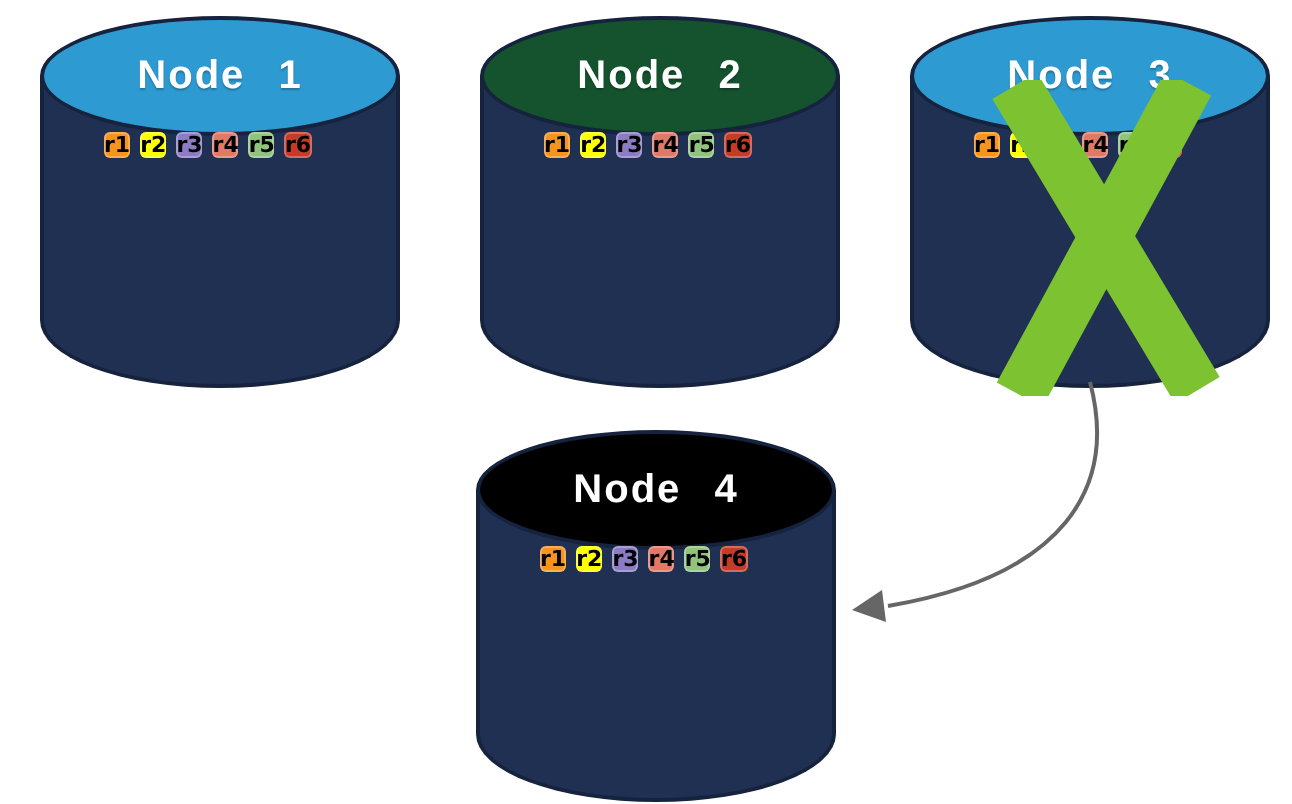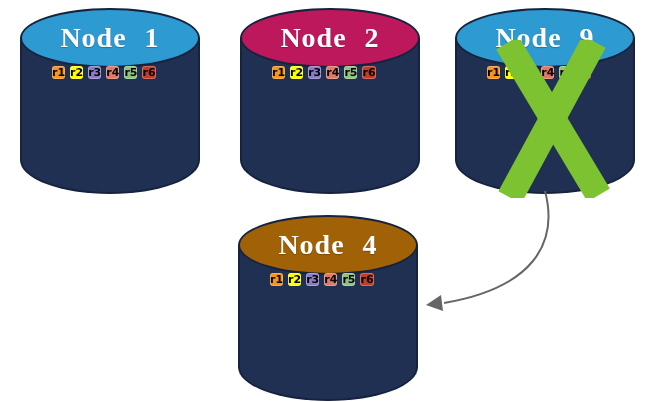--- a/index.html
+++ b/index.html
@@ -16,22 +16,22 @@
     position:absolute;left:0;top:30px;width:180px;height:156px;
     border:2px solid #16233E;border-top:none;box-sizing:border-box;
     border-radius:0 0 50% 50% / 0 0 34px 34px;
   }
   .cyl-top{
     position:absolute;left:0;top:0;width:180px;height:60px;
     border:2px solid #16233E;box-sizing:border-box;border-radius:50%;
     display:flex;align-items:center;justify-content:center;z-index:2;
   }
   .node-title{
-    font-family:Liberation Serif, serif;font-weight:bold;
-    font-size:28px;color:#ffffff;letter-spacing:1px;word-spacing:10px;
+    font-family:Liberation Sans, sans-serif;font-weight:bold;
+    font-size:20px;color:#ffffff;letter-spacing:1px;word-spacing:10px;
     text-shadow:0 1px 1px rgba(0,0,0,0.25);white-space:nowrap;
   }
   .bars{
     position:absolute;left:32px;top:58px;width:116px;
     display:flex;flex-direction:row;gap:5px;z-index:3;
   }
   .bar{
     height:13px;border-radius:3px;
     display:flex;align-items:center;justify-content:center;
     font-family:"DejaVu Sans",sans-serif;font-weight:bold;
@@ -57,51 +57,51 @@
       <div class="bar" style="background-color: rgb(253, 255, 0);">r2</div>
       <div class="bar" style="background-color: rgb(140, 124, 196);">r3</div>
       <div class="bar" style="background-color: rgb(224, 122, 102);">r4</div>
       <div class="bar" style="background-color: rgb(144, 196, 126);">r5</div>
       <div class="bar" style="background-color: rgb(196, 59, 40);">r6</div>
     </div>
   </div>
 
   <div class="node node-2">
     <div class="cyl-body" style="background-color: rgb(31, 48, 82);"></div>
-    <div class="cyl-top" style="background-color: #be185d;">
+    <div class="cyl-top" style="background-color: #14532d;">
       <div class="node-title">Node 2</div>
     </div>
     <div class="bars">
       <div class="bar" style="background-color: rgb(247, 148, 30);">r1</div>
       <div class="bar" style="background-color: rgb(253, 255, 0);">r2</div>
       <div class="bar" style="background-color: rgb(140, 124, 196);">r3</div>
       <div class="bar" style="background-color: rgb(224, 122, 102);">r4</div>
       <div class="bar" style="background-color: rgb(144, 196, 126);">r5</div>
       <div class="bar" style="background-color: rgb(196, 59, 40);">r6</div>
     </div>
   </div>
 
   <div class="node node-3">
     <div class="cyl-body" style="background-color: rgb(31, 48, 82);"></div>
     <div class="cyl-top" style="background-color: rgb(46, 154, 210);">
-      <div class="node-title">Node 9</div>
+      <div class="node-title">Node 3</div>
     </div>
     <div class="bars">
       <div class="bar" style="background-color: rgb(247, 148, 30);">r1</div>
       <div class="bar" style="background-color: rgb(253, 255, 0);">r2</div>
       <div class="bar" style="background-color: rgb(140, 124, 196);">r3</div>
       <div class="bar" style="background-color: rgb(224, 122, 102);">r4</div>
       <div class="bar" style="background-color: rgb(144, 196, 126);">r5</div>
       <div class="bar" style="background-color: rgb(196, 59, 40);">r6</div>
     </div>
   </div>
 
   <div class="node node-4">
     <div class="cyl-body" style="background-color: rgb(31, 48, 82);"></div>
-    <div class="cyl-top" style="background-color: #a16207;">
+    <div class="cyl-top" style="background-color: #000000;">
       <div class="node-title">Node 4</div>
     </div>
     <div class="bars">
       <div class="bar" style="background-color: rgb(247, 148, 30);">r1</div>
       <div class="bar" style="background-color: rgb(253, 255, 0);">r2</div>
       <div class="bar" style="background-color: rgb(140, 124, 196);">r3</div>
       <div class="bar" style="background-color: rgb(224, 122, 102);">r4</div>
       <div class="bar" style="background-color: rgb(144, 196, 126);">r5</div>
       <div class="bar" style="background-color: rgb(196, 59, 40);">r6</div>
     </div>

